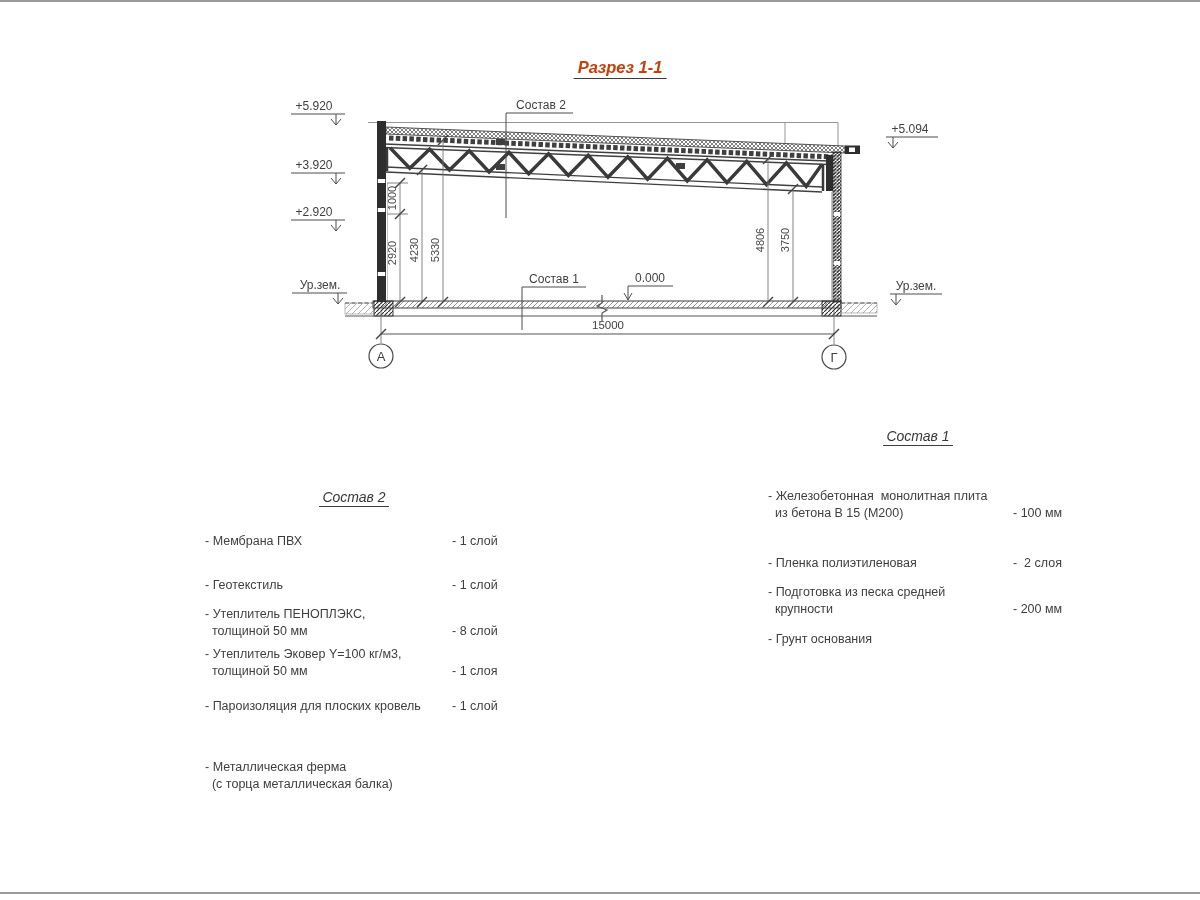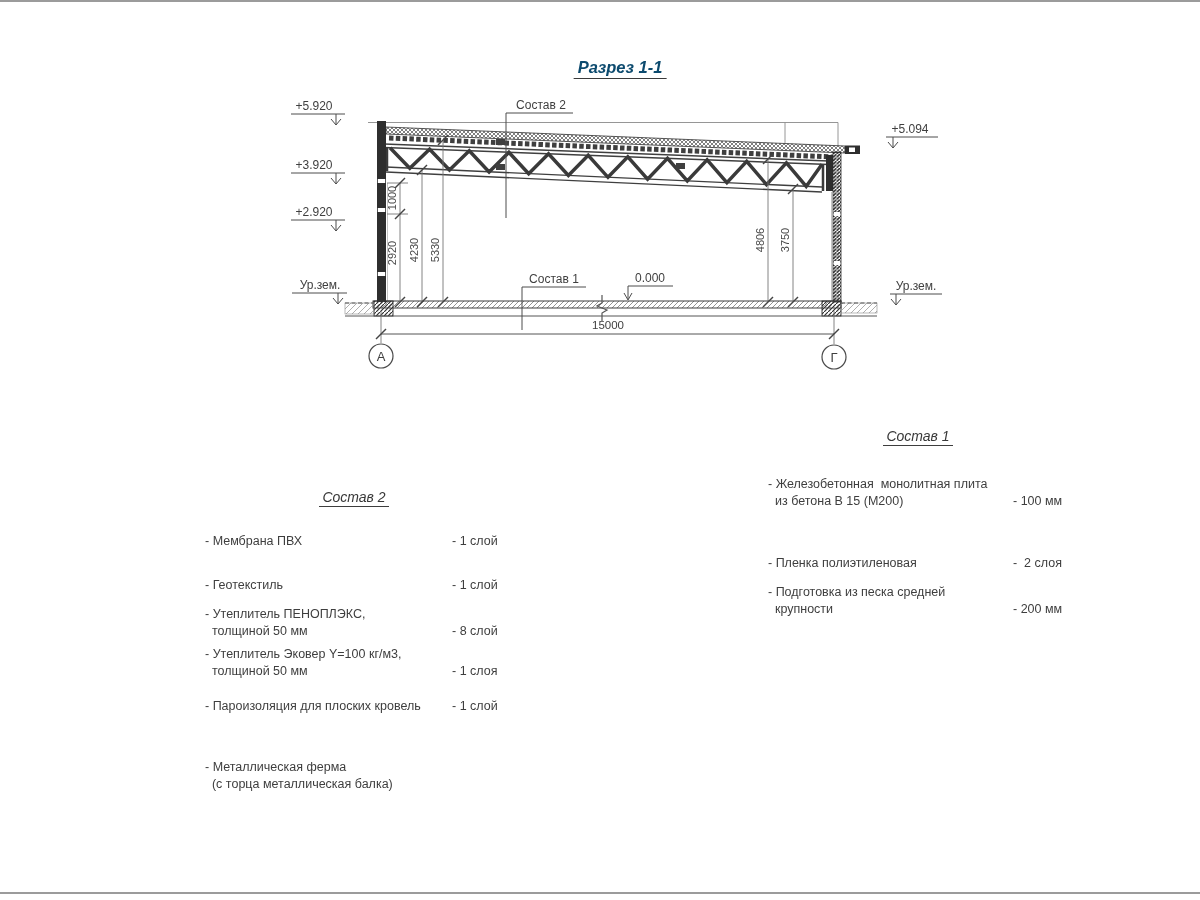--- a/index.html
+++ b/index.html
@@ -6,21 +6,21 @@
   body{
     width:1200px;height:900px;position:relative;overflow:hidden;
     background:#ffffff;color:#3d3d3d;
     font-family:"Liberation Sans", sans-serif;
   }
   .page-edge{position:absolute;left:0;width:1200px;height:2px;background:#9b9b9b;}
   .edge-top{top:0;}
   .edge-bottom{top:892px;}
   .dwg-title{
     position:absolute;left:620px;top:58px;transform:translateX(-50%);
-    font-size:16.5px;font-style:italic;font-weight:600;color:#0c4a6e;white-space:nowrap;
+    font-size:16.5px;font-style:italic;font-weight:600;color:#c2410c;white-space:nowrap;
   }
   .dwg-title span{border-bottom:1.4px solid #3a3a3a;padding:0 4px 2px;}
   svg{position:absolute;left:0;top:0;font-family:inherit;}
   .spec{position:absolute;font-size:12.5px;line-height:16.5px;color:#3e3e3e;}
   .spec .head{position:absolute;left:0;right:0;top:0;text-align:center;font-style:italic;font-size:14px;color:#383838;}
   .spec .head span{border-bottom:1px solid #3e3e3e;padding:0 3px 1px;}
   .spec .row{position:absolute;left:0;right:0;display:flex;align-items:flex-end;}
   .spec .t{white-space:pre-wrap;}
   .spec .v{white-space:pre;}
   .spec2 .t{flex:0 0 247px;}
@@ -248,27 +248,31 @@
     </div>
   <div class="row" style="top:270px">
       <div class="t">- Металлическая ферма
   (с торца металлическая балка)</div>
       <div class="v"></div>
     </div>
 </div>
 
 <div class="spec spec1" style="left:768px;top:428px;width:300px;height:230px;">
   <div class="head"><span>Состав 1</span></div>
-  <div class="row" style="top:48px">
+  <div class="row" style="top:60px">
       <div class="t">- Железобетонная  монолитная плита
   из бетона В 15 (М200)</div>
       <div class="v">- 100 мм</div>
     </div>
   <div class="row" style="top:127px">
       <div class="t">- Пленка полиэтиленовая</div>
       <div class="v">-  2 слоя</div>
     </div>
   <div class="row" style="top:156px">
       <div class="t">- Подготовка из песка средней
   крупности</div>
       <div class="v">- 200 мм</div>
     </div>
+  <div class="row" style="top:203px">
+      <div class="t">- Грунт основания</div>
+      <div class="v"></div>
+    </div>
 </div>
 
 </body></html>

